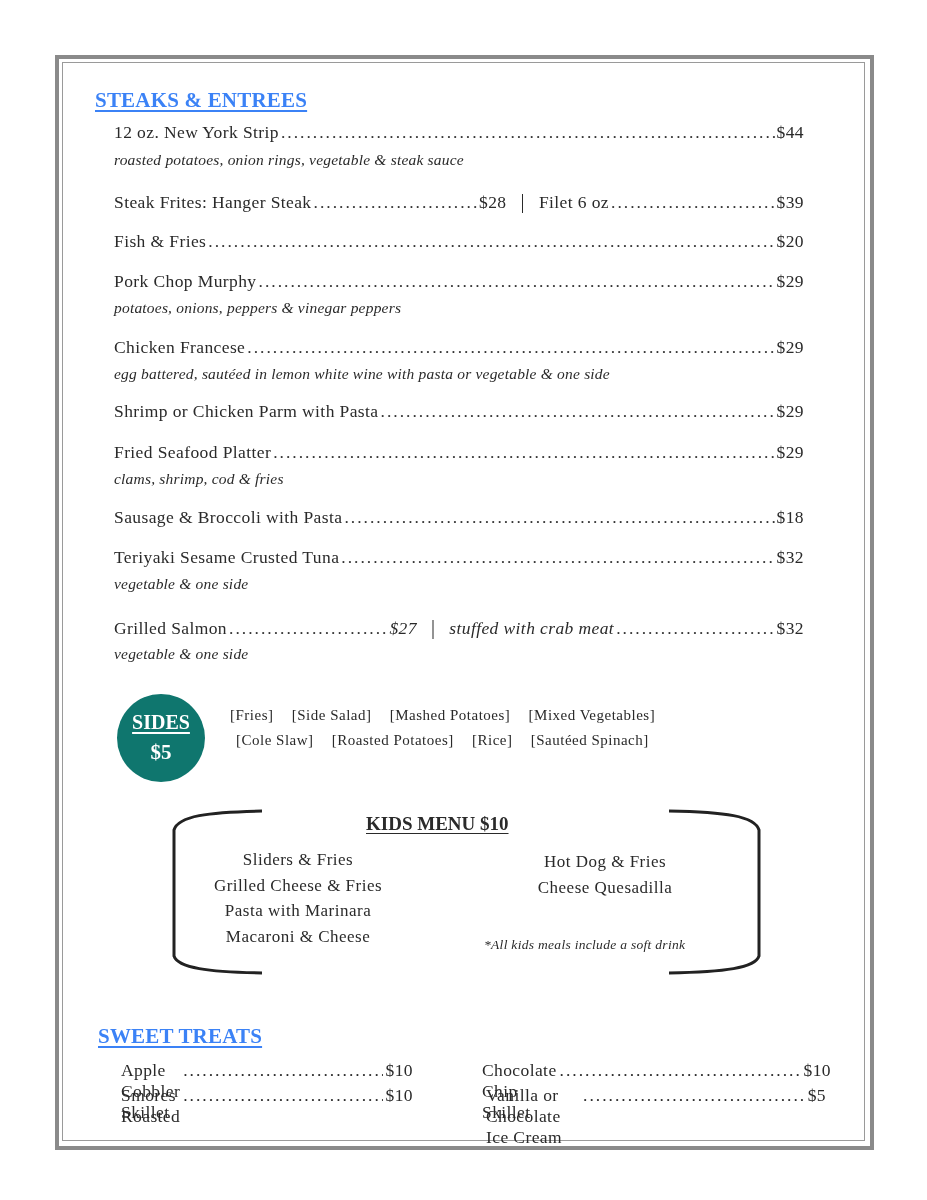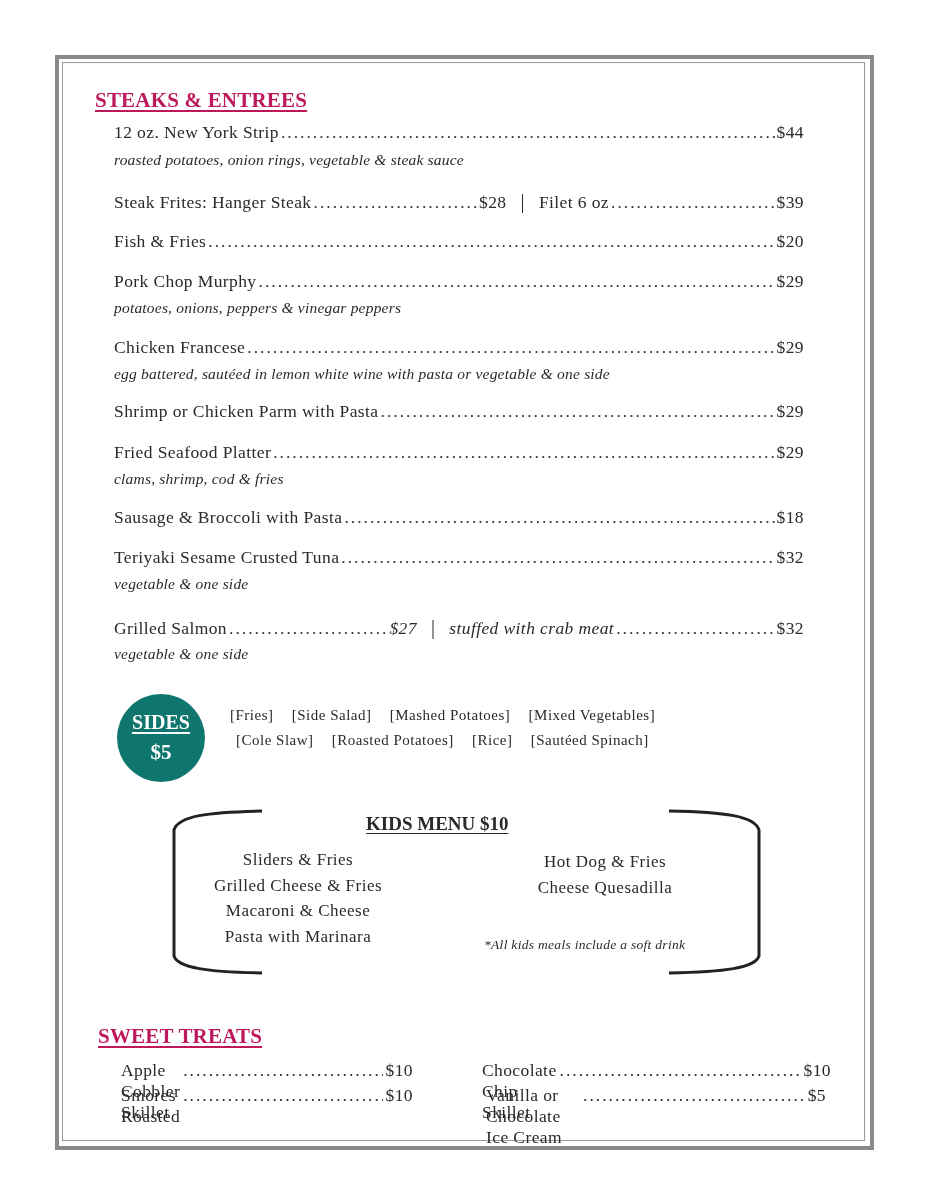--- a/index.html
+++ b/index.html
@@ -4,21 +4,21 @@
 <style>
   html, body { margin:0; padding:0; background:#ffffff; }
   body { width:927px; height:1200px; position:relative; overflow:hidden;
          font-family:"Liberation Serif","DejaVu Serif",serif; color:#2a2a2a; }
   .frame-outer { position:absolute; left:55px; top:55px; width:811px; height:1087px;
                  border:4px solid #8a8a8a; }
   .frame-inner { position:absolute; left:62px; top:62px; width:801px; height:1077px;
                  border:1.5px solid #9a9a9a; }
   .abs { position:absolute; white-space:nowrap; }
   .section-title { font-weight:bold; font-size:21px; text-decoration:underline;
-                   text-underline-offset:3px; text-decoration-thickness:1.5px; color:#be185d; letter-spacing:0.2px; }
+                   text-underline-offset:3px; text-decoration-thickness:1.5px; color:#3b82f6; letter-spacing:0.2px; }
   .item-line { position:absolute; left:114px; width:690px; display:flex; align-items:baseline;
                font-size:17.5px; letter-spacing:0.4px; }
   .item-line .name { flex:0 0 auto; }
   .item-line .dots { flex:1 1 auto; overflow:hidden; margin:0 2px; }
   .item-line .dots::after { content:"........................................................................................................................................................................................................"; letter-spacing:2px; color:#333; }
   .item-line .price { flex:0 0 auto; }
   .item-line .sep { flex:0 0 auto; margin:0 14px; font-size:20px; line-height:1; }
   .desc { position:absolute; left:114px; font-style:italic; font-size:15.5px; letter-spacing:0.2px; }
   .sides-circle { position:absolute; left:117px; top:694px; width:88px; height:88px; border-radius:50%;
                   background:#0f766e; color:#fff; text-align:center; }
@@ -138,22 +138,22 @@
 <svg class="kids-bracket" style="left:168px; top:808px;" width="100" height="168">
   <path d="M94 3 C 40 4, 10 8, 6 22 L 6 148 C 10 160, 40 164, 94 165" fill="none" stroke="#222" stroke-width="3"></path>
 </svg>
 <svg class="kids-bracket" style="left:665px; top:808px;" width="100" height="168">
   <path d="M4 3 C 60 4, 90 8, 94 22 L 94 148 C 90 160, 60 164, 4 165" fill="none" stroke="#222" stroke-width="3"></path>
 </svg>
 <div class="kids-title">KIDS MENU $10</div>
 <div class="kids-col" style="left:190px; top:847px; width:216px;">
   <div>Sliders &amp; Fries</div>
   <div>Grilled Cheese &amp; Fries</div>
+  <div>Pasta with Marinara</div>
   <div>Macaroni &amp; Cheese</div>
-  <div>Pasta with Marinara</div>
 </div>
 <div class="kids-col" style="left:490px; top:849px; width:230px;">
   <div>Hot Dog &amp; Fries</div>
   <div>Cheese Quesadilla</div>
 </div>
 <div class="kids-note">*All kids meals include a soft drink</div>
 
 <div class="abs section-title" style="left:98px; top:1024px;">SWEET TREATS</div>
 
 <div class="treat-line" style="left:121px; top:1060px; width:292px;">

